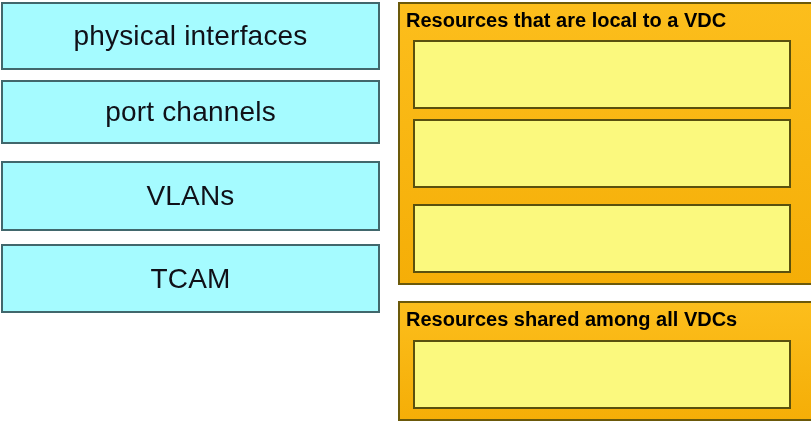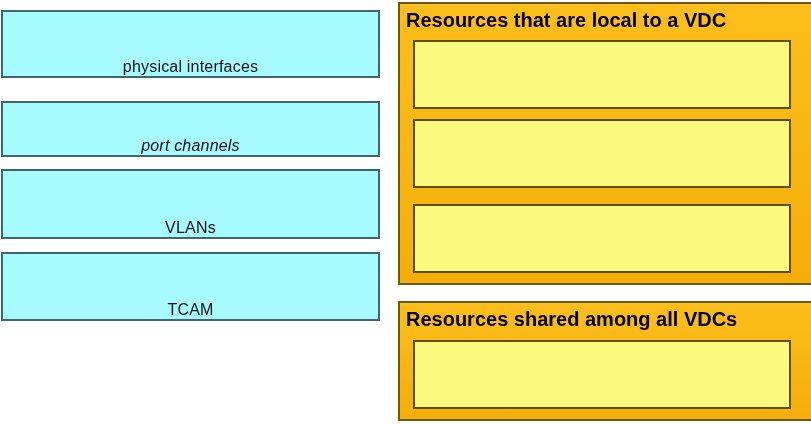--- a/index.html
+++ b/index.html
@@ -25,30 +25,29 @@
 
   
   .source-box {
     position: absolute;
     left: 1px;
     width: 379px;
     height: 68px;
     background: var(--cyan-fill);
     border: 2px solid var(--cyan-border);
     display: flex;
-    align-items: flex-end;
+    align-items: center;
     justify-content: center;
-    font-size: 16px;
+    font-size: 28px;
     color: var(--label-text);
     letter-spacing: 0.2px;
     cursor: move;
-    margin-top: 8px;
   }
   .source-box:nth-of-type(1) { top: 2px; }
-  .source-box:nth-of-type(2) { top: 93px; height: 56px; font-style: italic; }
+  .source-box:nth-of-type(2) { top: 80px; height: 64px; }
   .source-box:nth-of-type(3) { top: 161px; height: 70px; }
   .source-box:nth-of-type(4) { top: 244px; height: 69px; }
 
   
   .target-panel {
     position: absolute;
     left: 398px;
     width: 446px;
     background: linear-gradient(180deg, var(--amber-fill-top), var(--amber-fill-bottom));
     border: 2px solid var(--amber-border);

